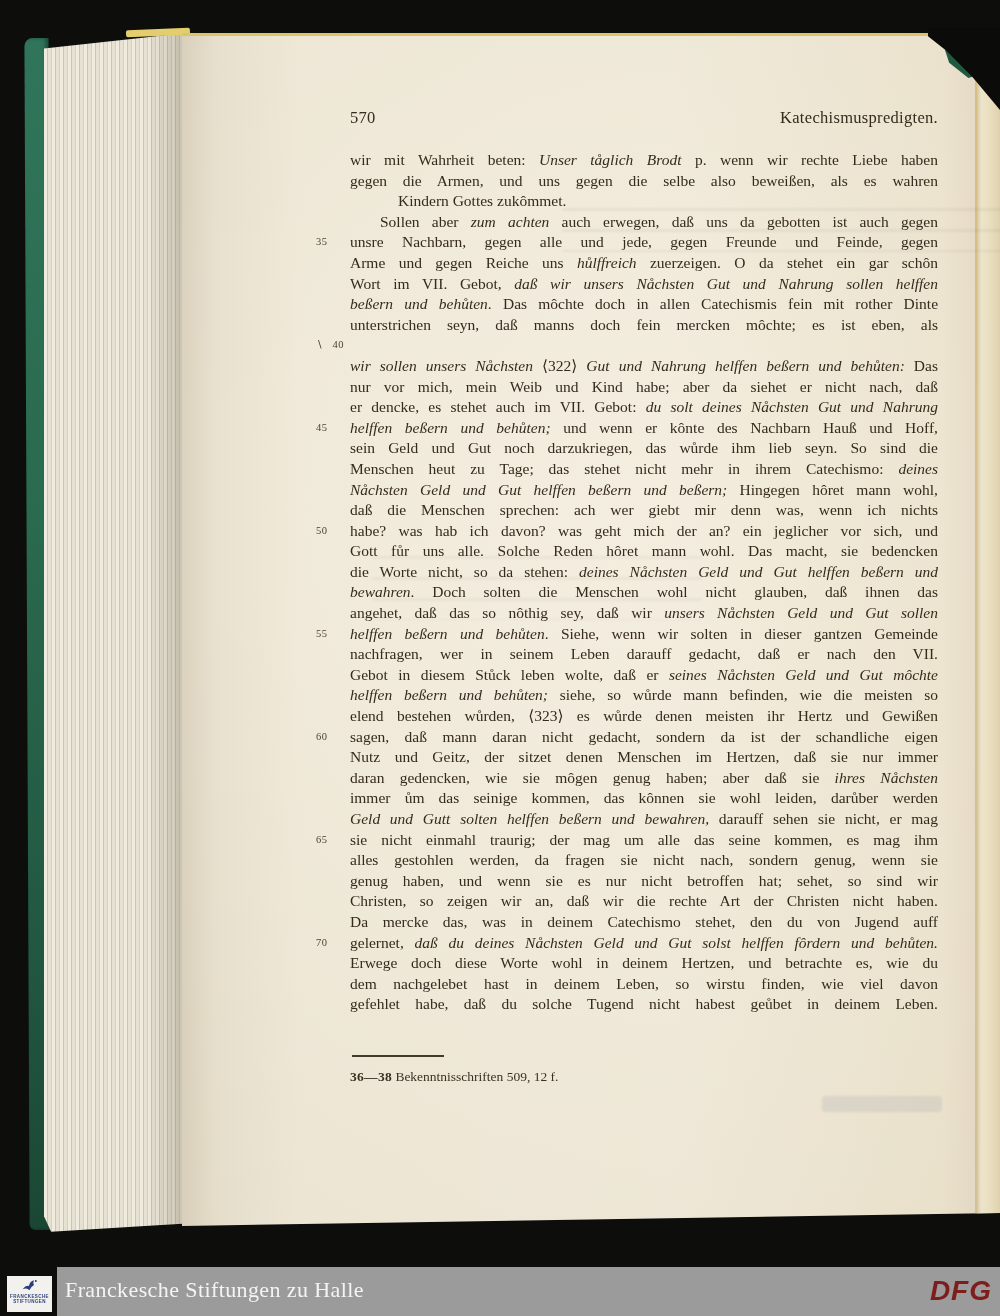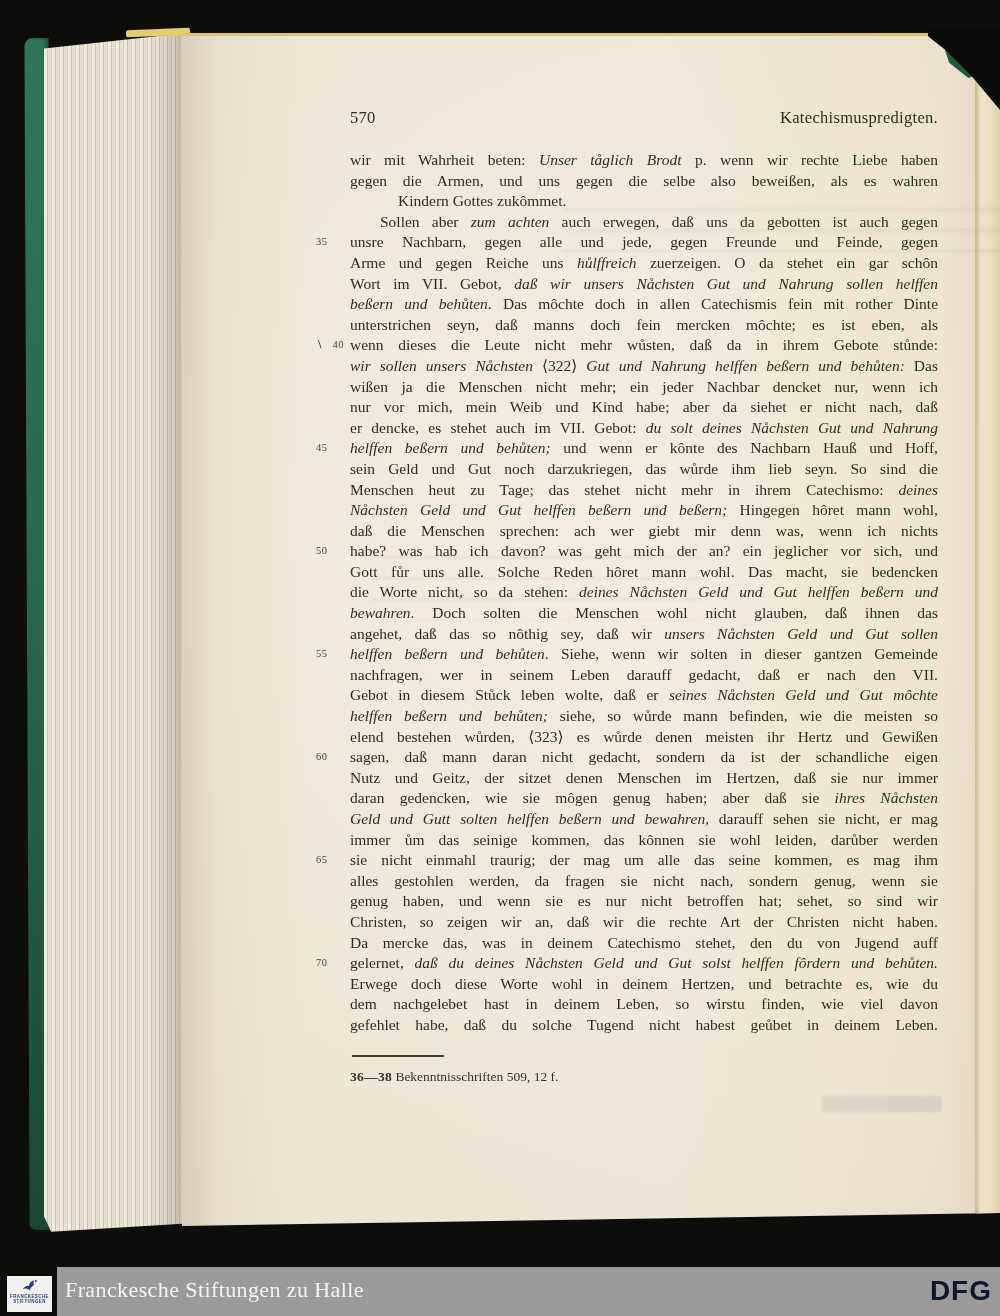--- a/index.html
+++ b/index.html
@@ -103,21 +103,21 @@
     background:var(--footer-gray,#9b9b9b);
   }
   .footer-title{
     position:absolute;left:8px;top:10px;
     font-size:22px;color:#f4f4f2;letter-spacing:.4px;
     font-family:"Liberation Serif","DejaVu Serif",serif;
   }
   .dfg{
     position:absolute;right:8px;top:8px;
     font-family:"Liberation Sans","DejaVu Sans",sans-serif;
-    font-weight:bold;font-size:28px;color:#0f172a;
+    font-weight:bold;font-style:italic;font-size:28px;color:#7f1d1d;
     letter-spacing:1px;
   }
   .logo-box{
     position:absolute;left:7px;top:1276px;width:45px;height:36px;
     background:#f2f1ee;display:flex;flex-direction:column;align-items:center;
     justify-content:flex-start;padding-top:2px;box-sizing:border-box;
   }
   .logo-emblem{width:18px;height:16px;}
   .logo-emblem path{fill:var(--logo-navy,#2a3e7c);}
   .logo-cap{
@@ -145,45 +145,44 @@
   <div class="text-block">
       <div class="tl"><span>wir mit Wahrheit beten: </span><i>Unser tåglich Brodt</i><span> p. wenn wir rechte Liebe haben</span></div>
       <div class="tl"><span>gegen die Armen, und uns gegen die selbe also beweißen, als es wahren</span></div>
       <div class="tl nj"><span>Kindern Gottes zukômmet.</span></div>
       <div class="tl ind"><span>Sollen aber </span><i>zum achten</i><span> auch erwegen, daß uns da gebotten ist auch gegen</span></div>
       <div class="tl"><span class="lineno">35</span><span>unsre Nachbarn, gegen alle und jede, gegen Freunde und Feinde, gegen</span></div>
       <div class="tl"><span>Arme und gegen Reiche uns </span><i>hůlffreich</i><span> zuerzeigen. O da stehet ein gar schôn</span></div>
       <div class="tl"><span>Wort im VII. Gebot, </span><i>daß wir unsers Nåchsten Gut und Nahrung sollen helffen</i></div>
       <div class="tl"><i>beßern und behůten</i><span>. Das môchte doch in allen Catechismis fein mit rother Dinte</span></div>
       <div class="tl"><span>unterstrichen seyn, daß manns doch fein mercken môchte; es ist eben, als</span></div>
-      <div class="tl"><span class="lineno">∖ 40</span><span>wenn dieses die Leute nicht mehr wůsten, daß da in ihrem Gebote stůnde:</span></div>
+      <div class="tl"><span class="lineno">∖ 40</span></div>
       <div class="tl"><i>wir sollen unsers Nåchsten</i><span> ⟨322⟩ </span><i>Gut und Nahrung helffen beßern und behůten:</i><span> Das</span></div>
-      <div class="tl"><span>wißen ja die Menschen nicht mehr; ein jeder Nachbar dencket nur, wenn ich</span></div>
       <div class="tl"><span>nur vor mich, mein Weib und Kind habe; aber da siehet er nicht nach, daß</span></div>
       <div class="tl"><span>er dencke, es stehet auch im VII. Gebot: </span><i>du solt deines Nåchsten Gut und Nahrung</i></div>
       <div class="tl"><span class="lineno">45</span><i>helffen beßern und behůten;</i><span> und wenn er kônte des Nachbarn Hauß und Hoff,</span></div>
       <div class="tl"><span>sein Geld und Gut noch darzukriegen, das wůrde ihm lieb seyn. So sind die</span></div>
       <div class="tl"><span>Menschen heut zu Tage; das stehet nicht mehr in ihrem Catechismo: </span><i>deines</i></div>
       <div class="tl"><i>Nåchsten Geld und Gut helffen beßern und beßern;</i><span> Hingegen hôret mann wohl,</span></div>
       <div class="tl"><span>daß die Menschen sprechen: ach wer giebt mir denn was, wenn ich nichts</span></div>
       <div class="tl"><span class="lineno">50</span><span>habe? was hab ich davon? was geht mich der an? ein jeglicher vor sich, und</span></div>
       <div class="tl"><span>Gott fůr uns alle. Solche Reden hôret mann wohl. Das macht, sie bedencken</span></div>
       <div class="tl"><span>die Worte nicht, so da stehen: </span><i>deines Nåchsten Geld und Gut helffen beßern und</i></div>
       <div class="tl"><i>bewahren</i><span>. Doch solten die Menschen wohl nicht glauben, daß ihnen das</span></div>
       <div class="tl"><span>angehet, daß das so nôthig sey, daß wir </span><i>unsers Nåchsten Geld und Gut sollen</i></div>
       <div class="tl"><span class="lineno">55</span><i>helffen beßern und behůten</i><span>. Siehe, wenn wir solten in dieser gantzen Gemeinde</span></div>
       <div class="tl"><span>nachfragen, wer in seinem Leben darauff gedacht, daß er nach den VII.</span></div>
       <div class="tl"><span>Gebot in diesem Stůck leben wolte, daß er </span><i>seines Nåchsten Geld und Gut môchte</i></div>
       <div class="tl"><i>helffen beßern und behůten;</i><span> siehe, so wůrde mann befinden, wie die meisten so</span></div>
       <div class="tl"><span>elend bestehen wůrden, ⟨323⟩ es wůrde denen meisten ihr Hertz und Gewißen</span></div>
       <div class="tl"><span class="lineno">60</span><span>sagen, daß mann daran nicht gedacht, sondern da ist der schandliche eigen</span></div>
       <div class="tl"><span>Nutz und Geitz, der sitzet denen Menschen im Hertzen, daß sie nur immer</span></div>
       <div class="tl"><span>daran gedencken, wie sie môgen genug haben; aber daß sie </span><i>ihres Nåchsten</i></div>
+      <div class="tl"><span>immer ům das seinige kommen, das kônnen sie wohl leiden, darůber werden</span></div>
       <div class="tl"><i>Geld und Gutt solten helffen beßern und bewahren,</i><span> darauff sehen sie nicht, er mag</span></div>
-      <div class="tl"><span>immer ům das seinige kommen, das kônnen sie wohl leiden, darůber werden</span></div>
       <div class="tl"><span class="lineno">65</span><span>sie nicht einmahl traurig; der mag um alle das seine kommen, es mag ihm</span></div>
       <div class="tl"><span>alles gestohlen werden, da fragen sie nicht nach, sondern genug, wenn sie</span></div>
       <div class="tl"><span>genug haben, und wenn sie es nur nicht betroffen hat; sehet, so sind wir</span></div>
       <div class="tl"><span>Christen, so zeigen wir an, daß wir die rechte Art der Christen nicht haben.</span></div>
       <div class="tl"><span>Da mercke das, was in deinem Catechismo stehet, den du von Jugend auff</span></div>
       <div class="tl"><span class="lineno">70</span><span>gelernet, </span><i>daß du deines Nåchsten Geld und Gut solst helffen fôrdern und behůten.</i></div>
       <div class="tl"><span>Erwege doch diese Worte wohl in deinem Hertzen, und betrachte es, wie du</span></div>
       <div class="tl"><span>dem nachgelebet hast in deinem Leben, so wirstu finden, wie viel davon</span></div>
       <div class="tl"><span>gefehlet habe, daß du solche Tugend nicht habest geůbet in deinem Leben.</span></div>
     </div>

